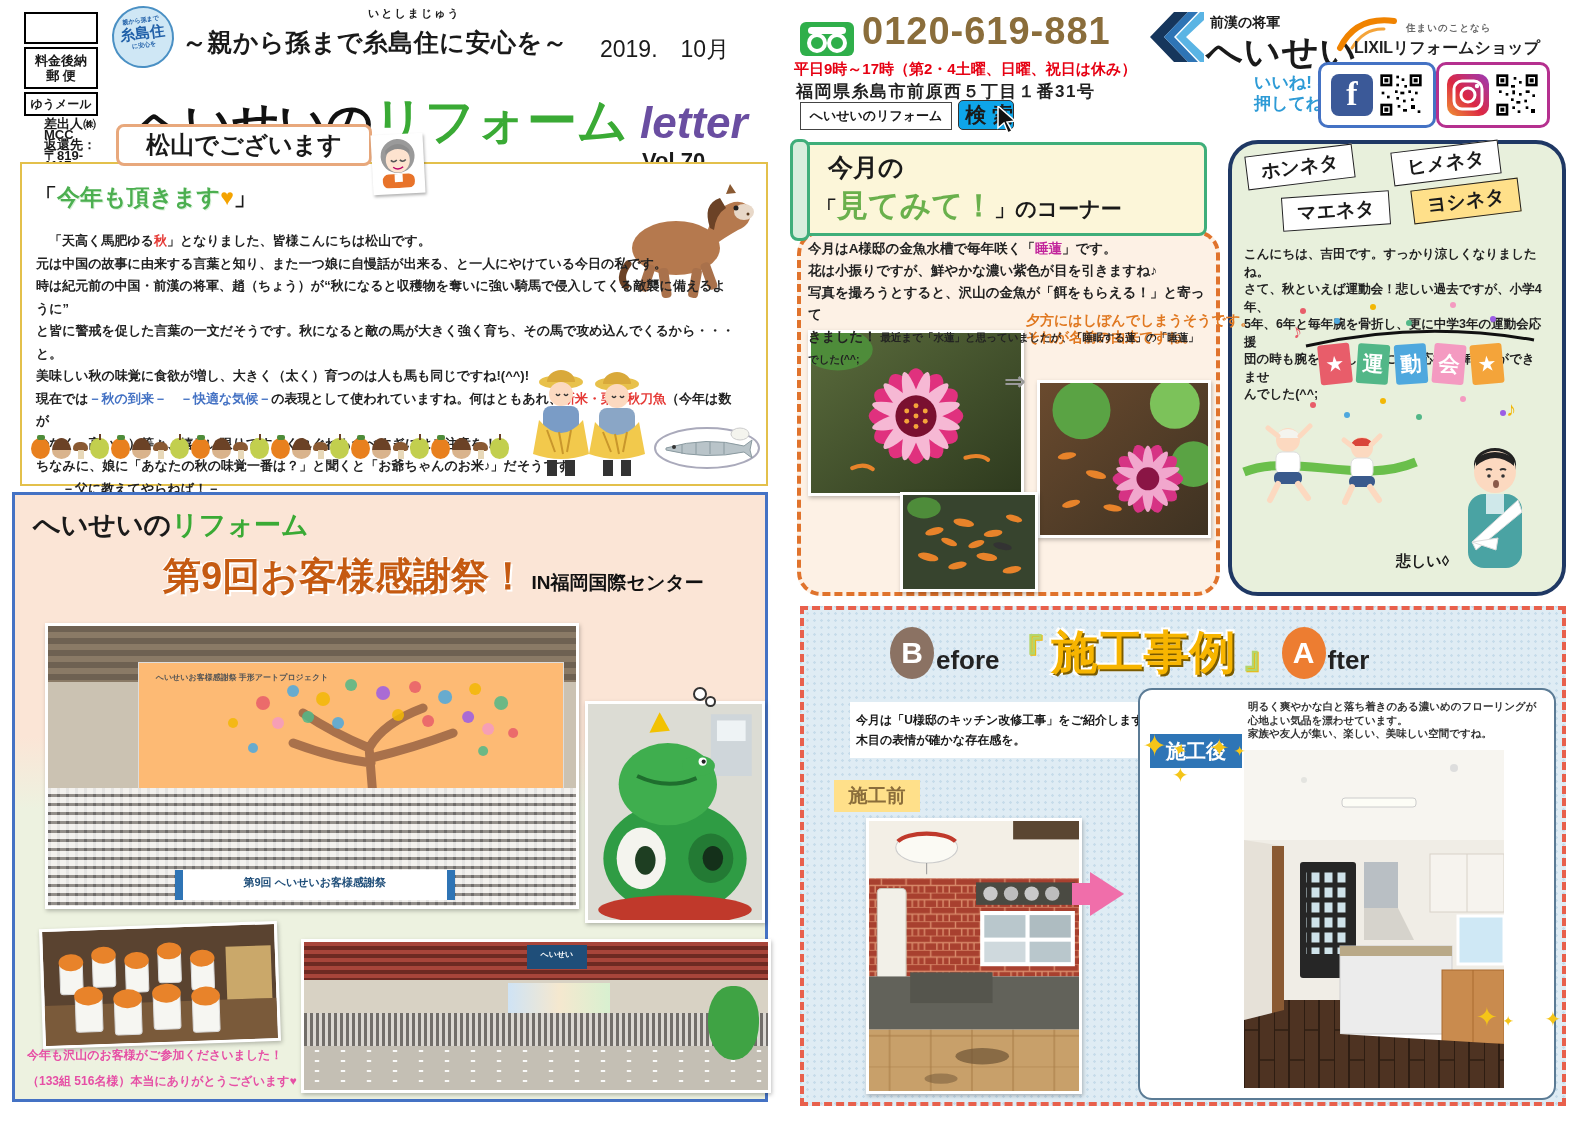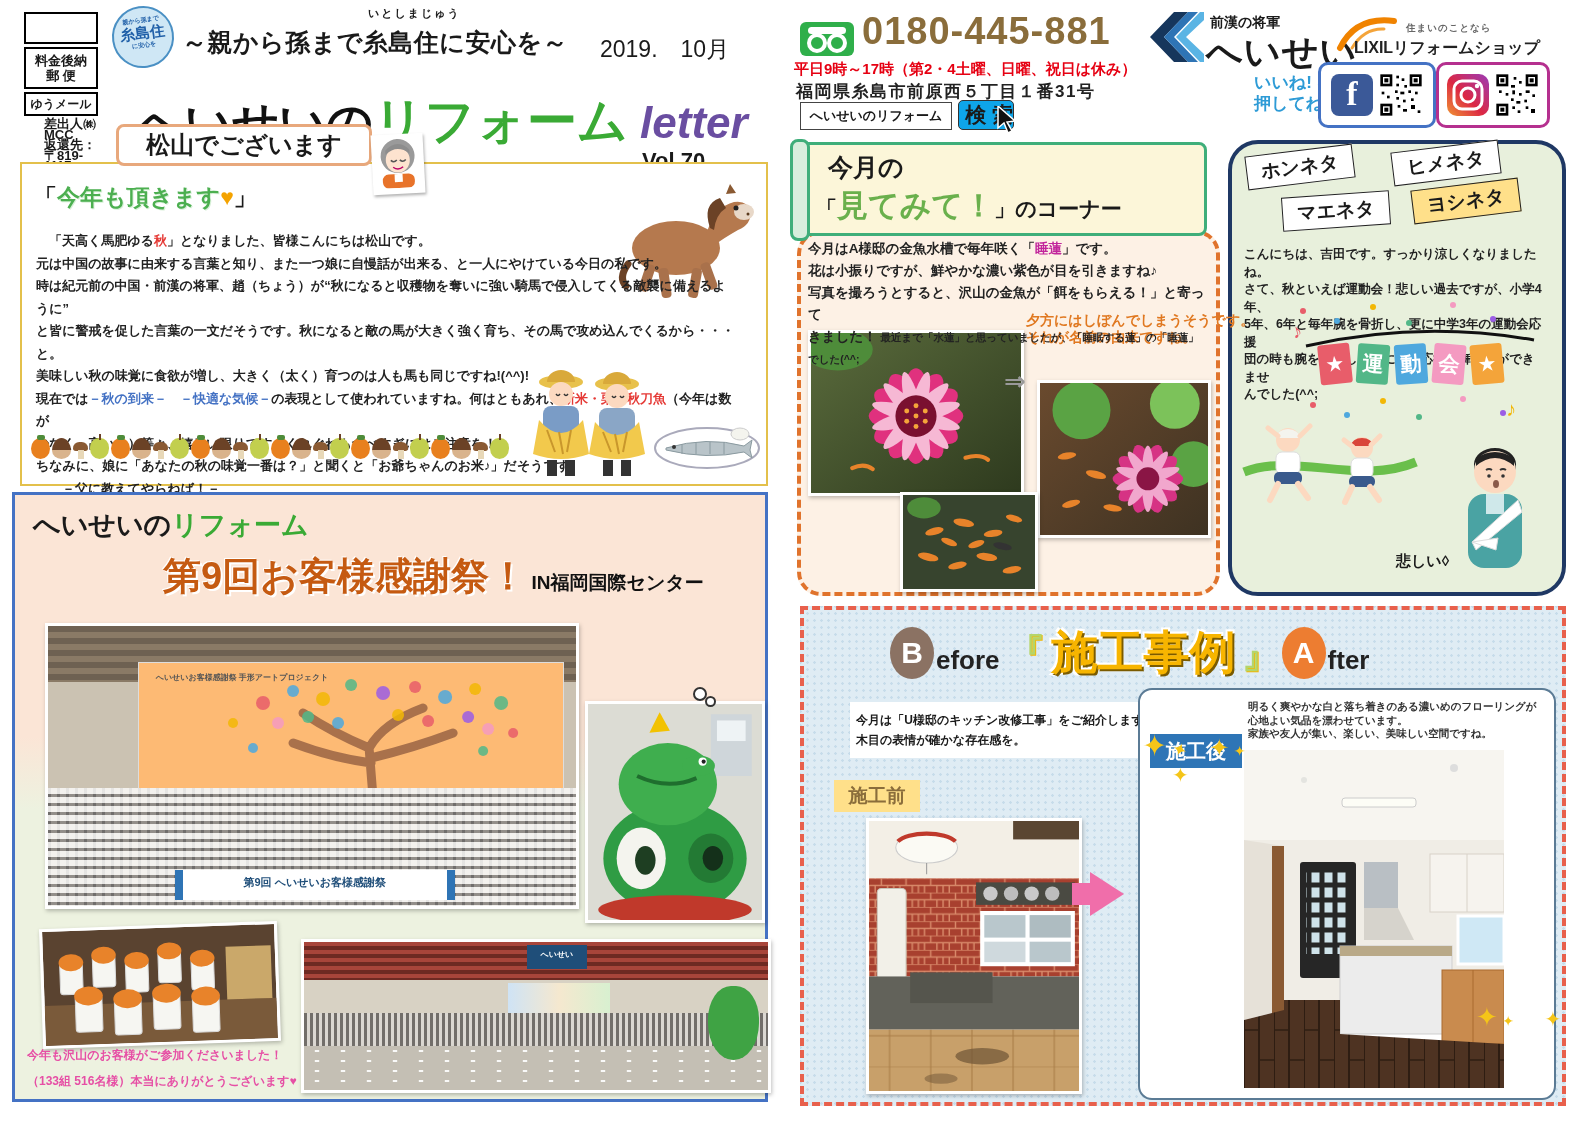--- a/index.html
+++ b/index.html
@@ -405,21 +405,21 @@
   </div>
 
   <div class="abs freedial">
     <svg width="54" height="34" viewBox="0 0 54 34">
       <rect width="54" height="34" rx="6" fill="#2faf4a"></rect>
       <rect x="8" y="5" width="38" height="7" rx="3.5" fill="#fff"></rect>
       <circle cx="17" cy="21" r="8" fill="none" stroke="#fff" stroke-width="4"></circle>
       <circle cx="37" cy="21" r="8" fill="none" stroke="#fff" stroke-width="4"></circle>
     </svg>
   </div>
-  <div class="abs phone">0180-445-881</div>
+  <div class="abs phone">0120-619-881</div>
   <div class="abs hours">平日9時～17時（第2・4土曜、日曜、祝日は休み）</div>
   <div class="abs address">福岡県糸島市前原西５丁目１番31号</div>
   <div class="abs search-term">へいせいのリフォーム</div>
   <div class="abs search-btn">検 索</div>
   <div class="abs cursor">
     <svg width="22" height="28" viewBox="0 0 22 28">
         <polygon points="2,0 2,22 8,17 12,27 16,25 11,16 19,15" fill="#111" stroke="#fff" stroke-width="1.5"></polygon>
       </svg>
   </div>
 

